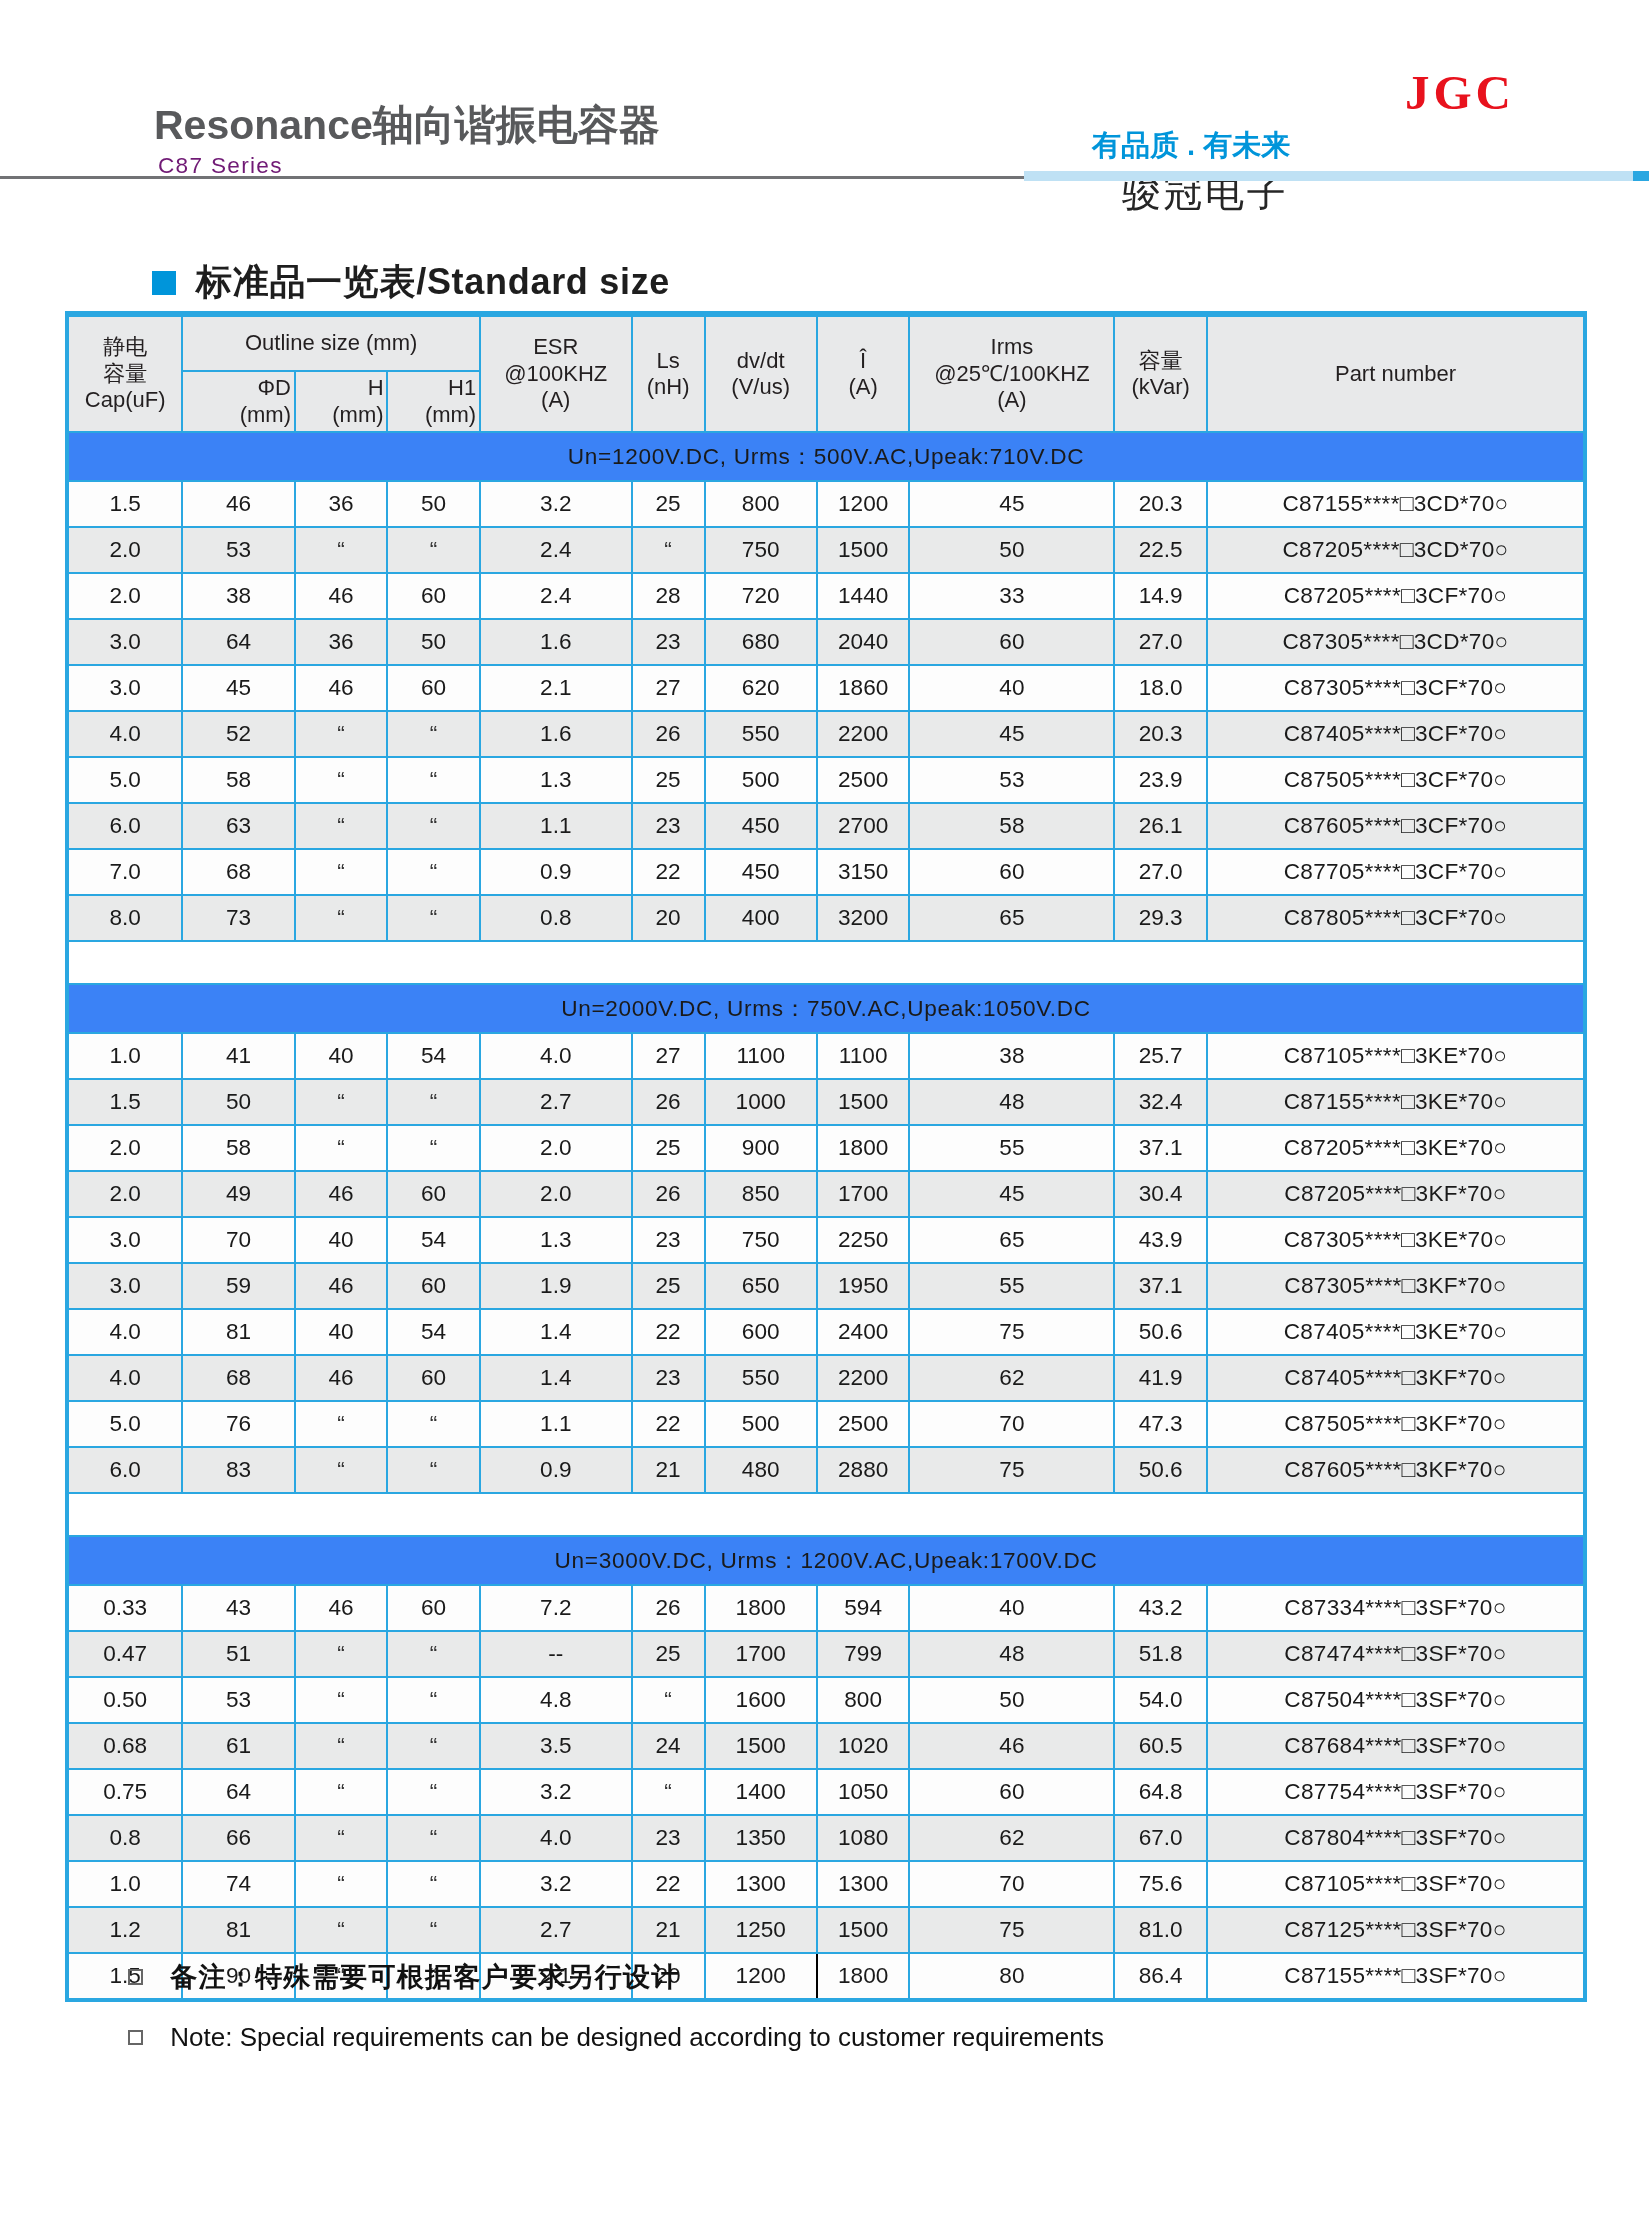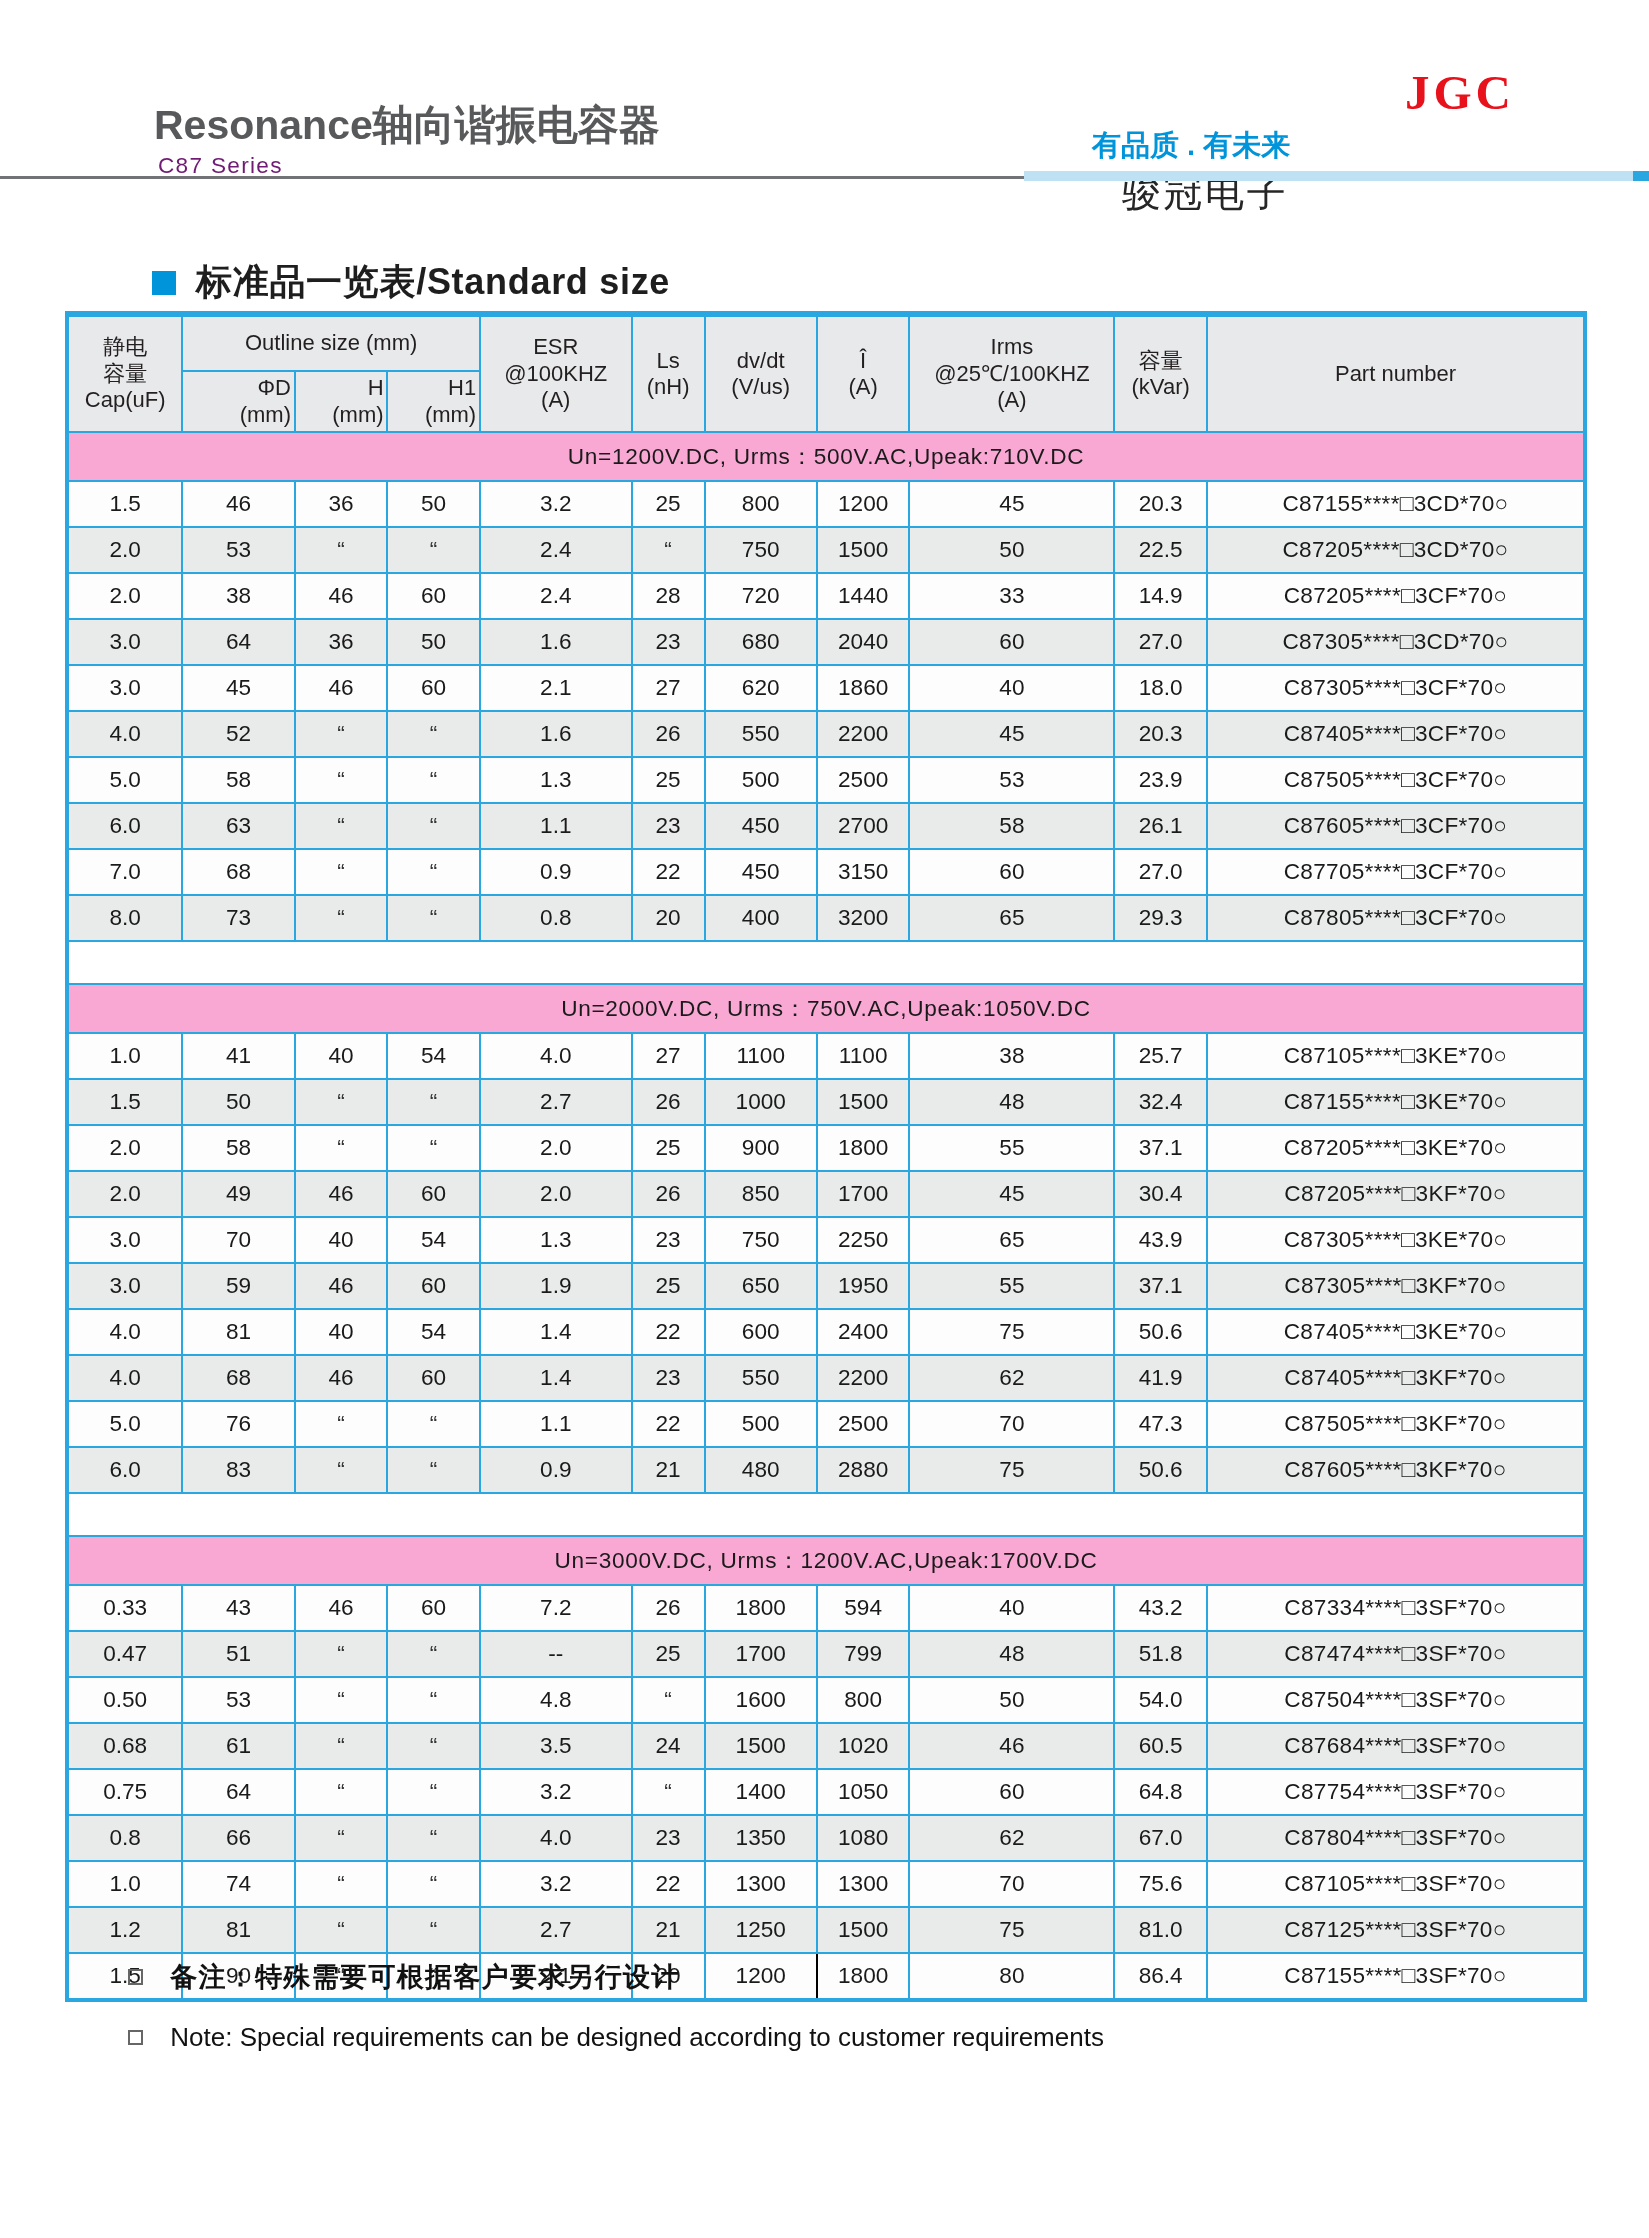--- a/index.html
+++ b/index.html
@@ -23,21 +23,21 @@
   .section-title-text{font-size:36px;font-weight:600;color:#1e1e1e;letter-spacing:0.7px;}
 
   
   table.spec{position:absolute;left:65px;top:311px;width:1522px;border-collapse:collapse;table-layout:fixed;
     border:4px solid #2aa7e1;border-top-width:6.7px;}
   table.spec th, table.spec td{border:2px solid #2aa7e1;text-align:center;vertical-align:middle;
     overflow:hidden;padding:0 2.7px;}
   table.spec thead th{background:#e8e9ea;font-weight:400;font-size:22px;line-height:1.2;color:#231f20;white-space:pre-line;}
   tr.hdr1 th{height:53px;}
   tr.hdr2 th{height:59px;text-align:right;}
-  tr.band td{background:#f9a8d4;height:47px;font-size:22.6px;color:#1a1a1a;letter-spacing:0.7px;}
+  tr.band td{background:#3b82f6;height:47px;font-size:22.6px;color:#1a1a1a;letter-spacing:0.7px;}
   tr.data td{height:44px;font-size:22.6px;background:#fdfdfd;}
   tr.data.alt td{background:#e9eaea;}
   tr.sep td{height:41px;background:#ffffff;}
   td.part{font-size:22px;letter-spacing:0.3px;}
   td.ditto{font-size:27px;line-height:0.8;vertical-align:middle;color:#333;}
   td.caret-after{border-right:2.7px solid #000 !important;}
 
   
   .note{position:absolute;display:flex;align-items:center;white-space:nowrap;}
   .note-zh{left:128px;top:1959px;font-size:27px;font-weight:600;color:#111;letter-spacing:1.3px;justify-content:flex-end;}

